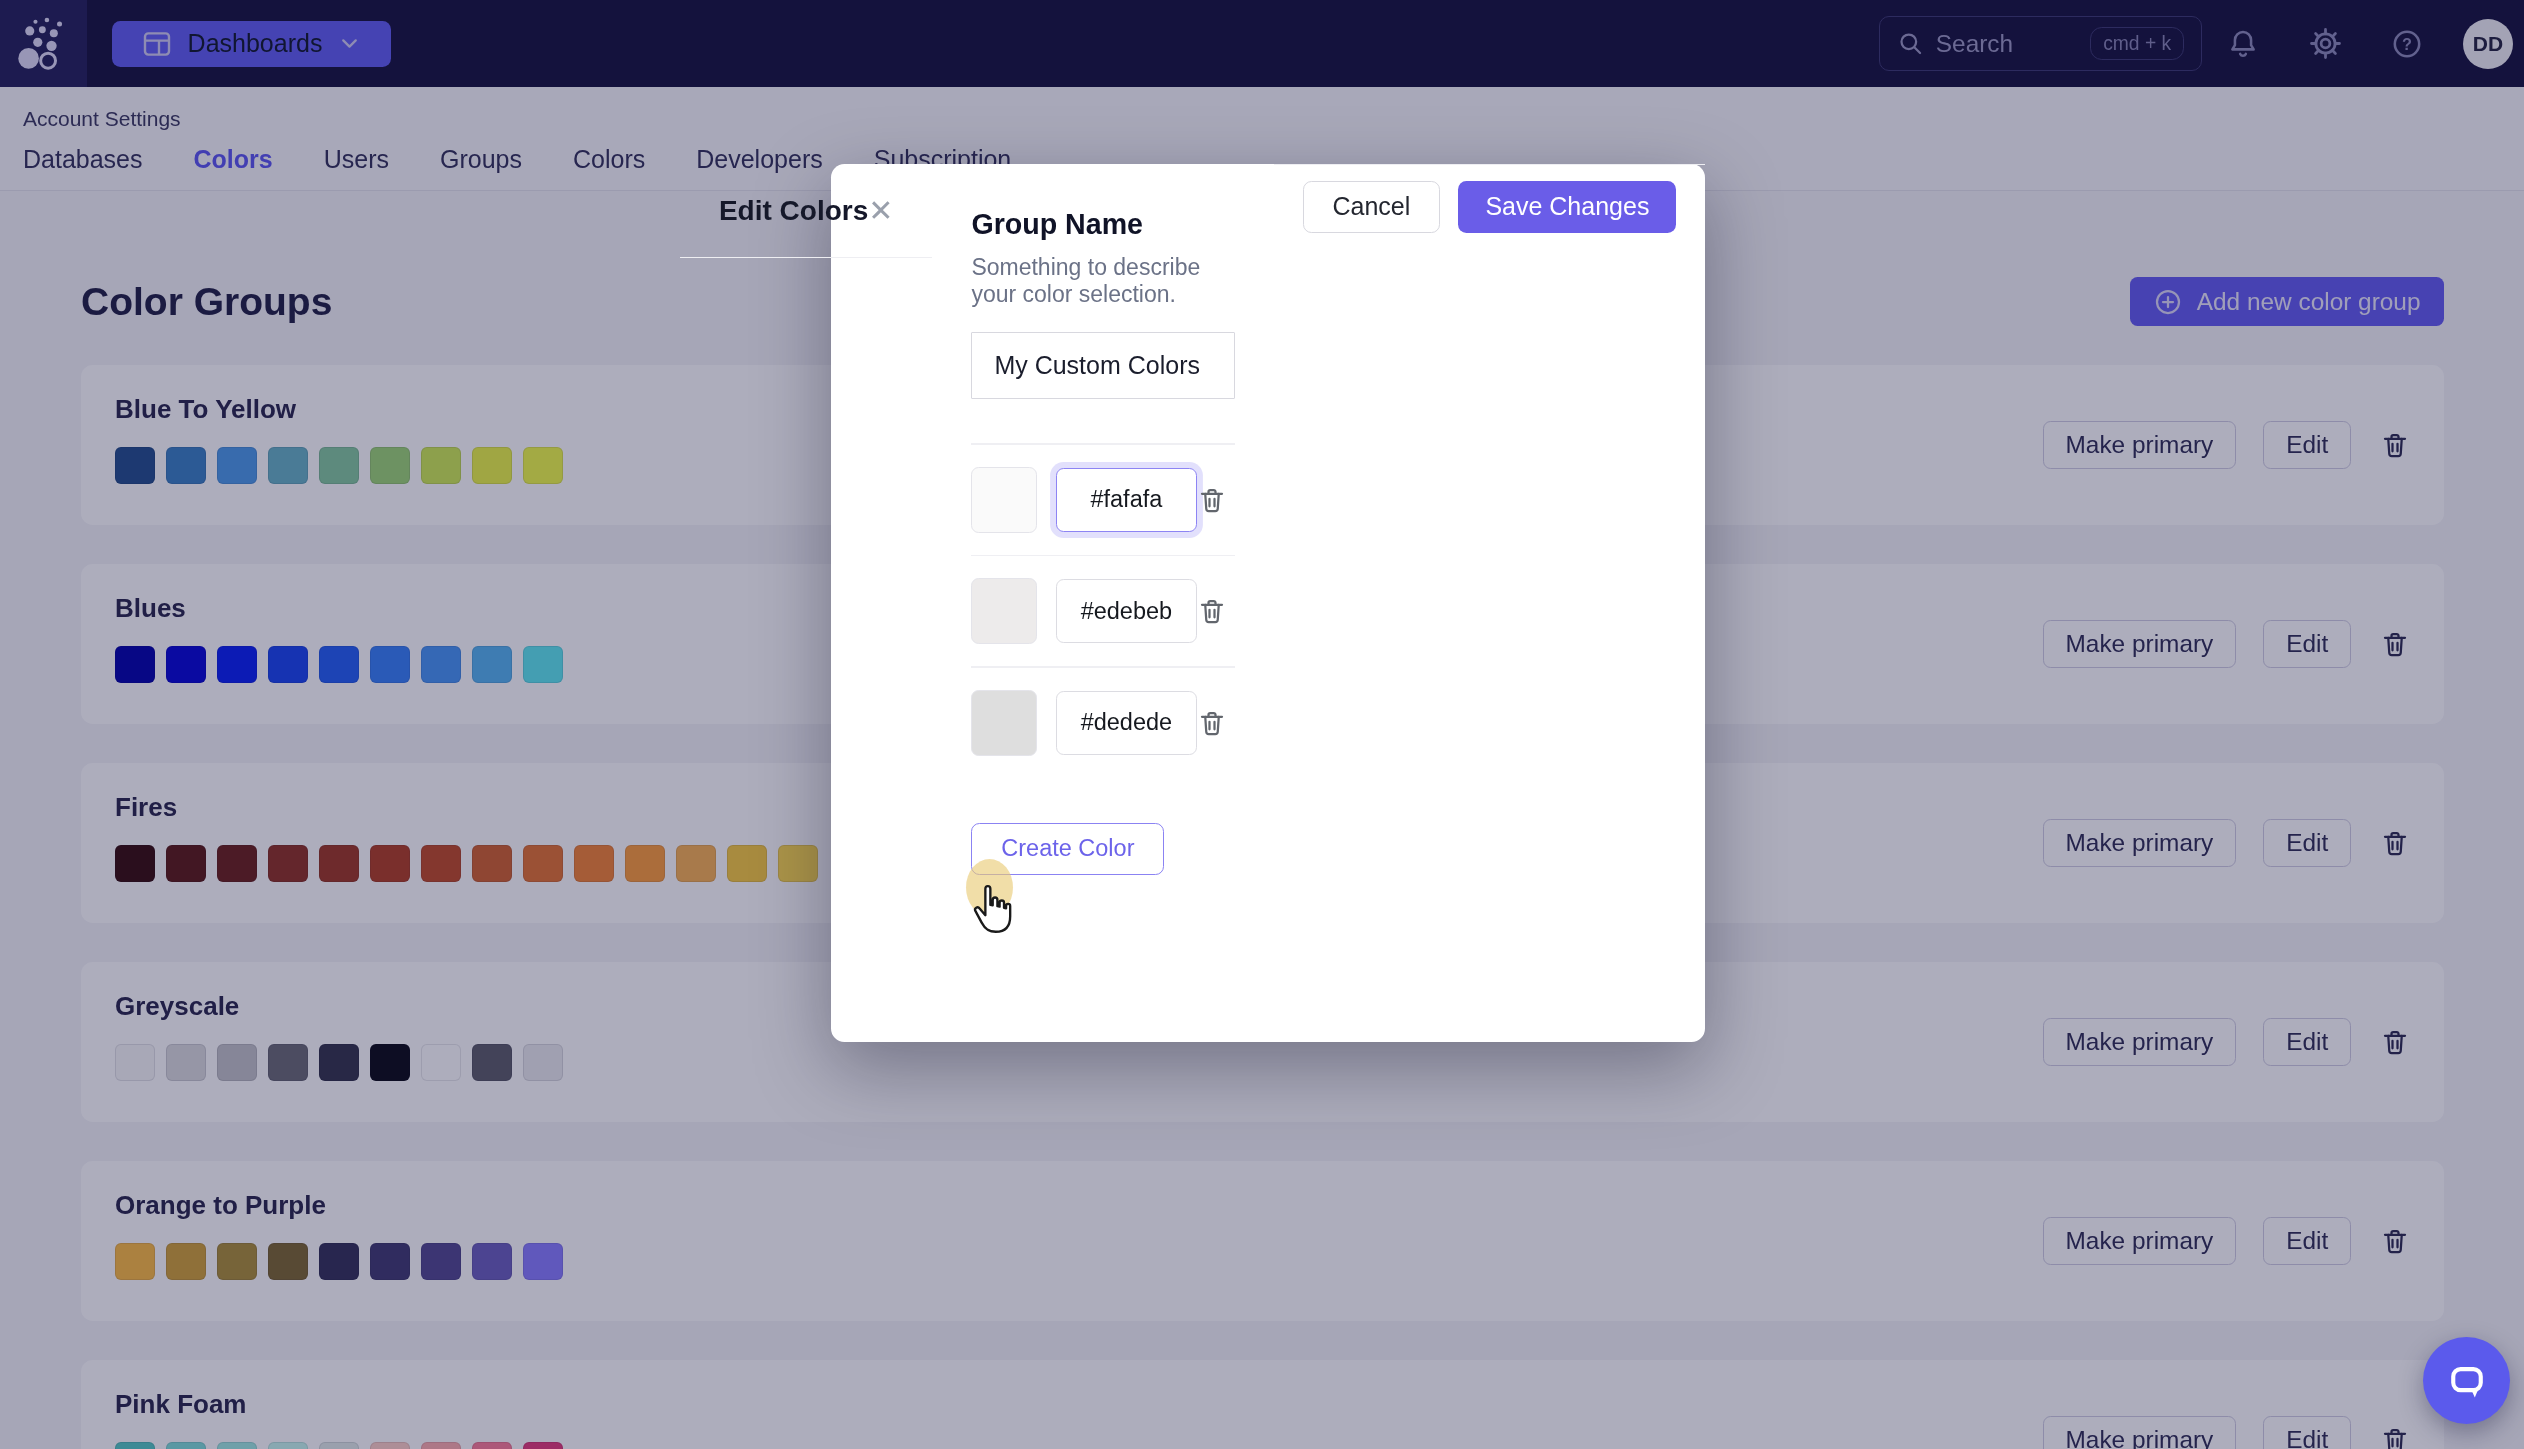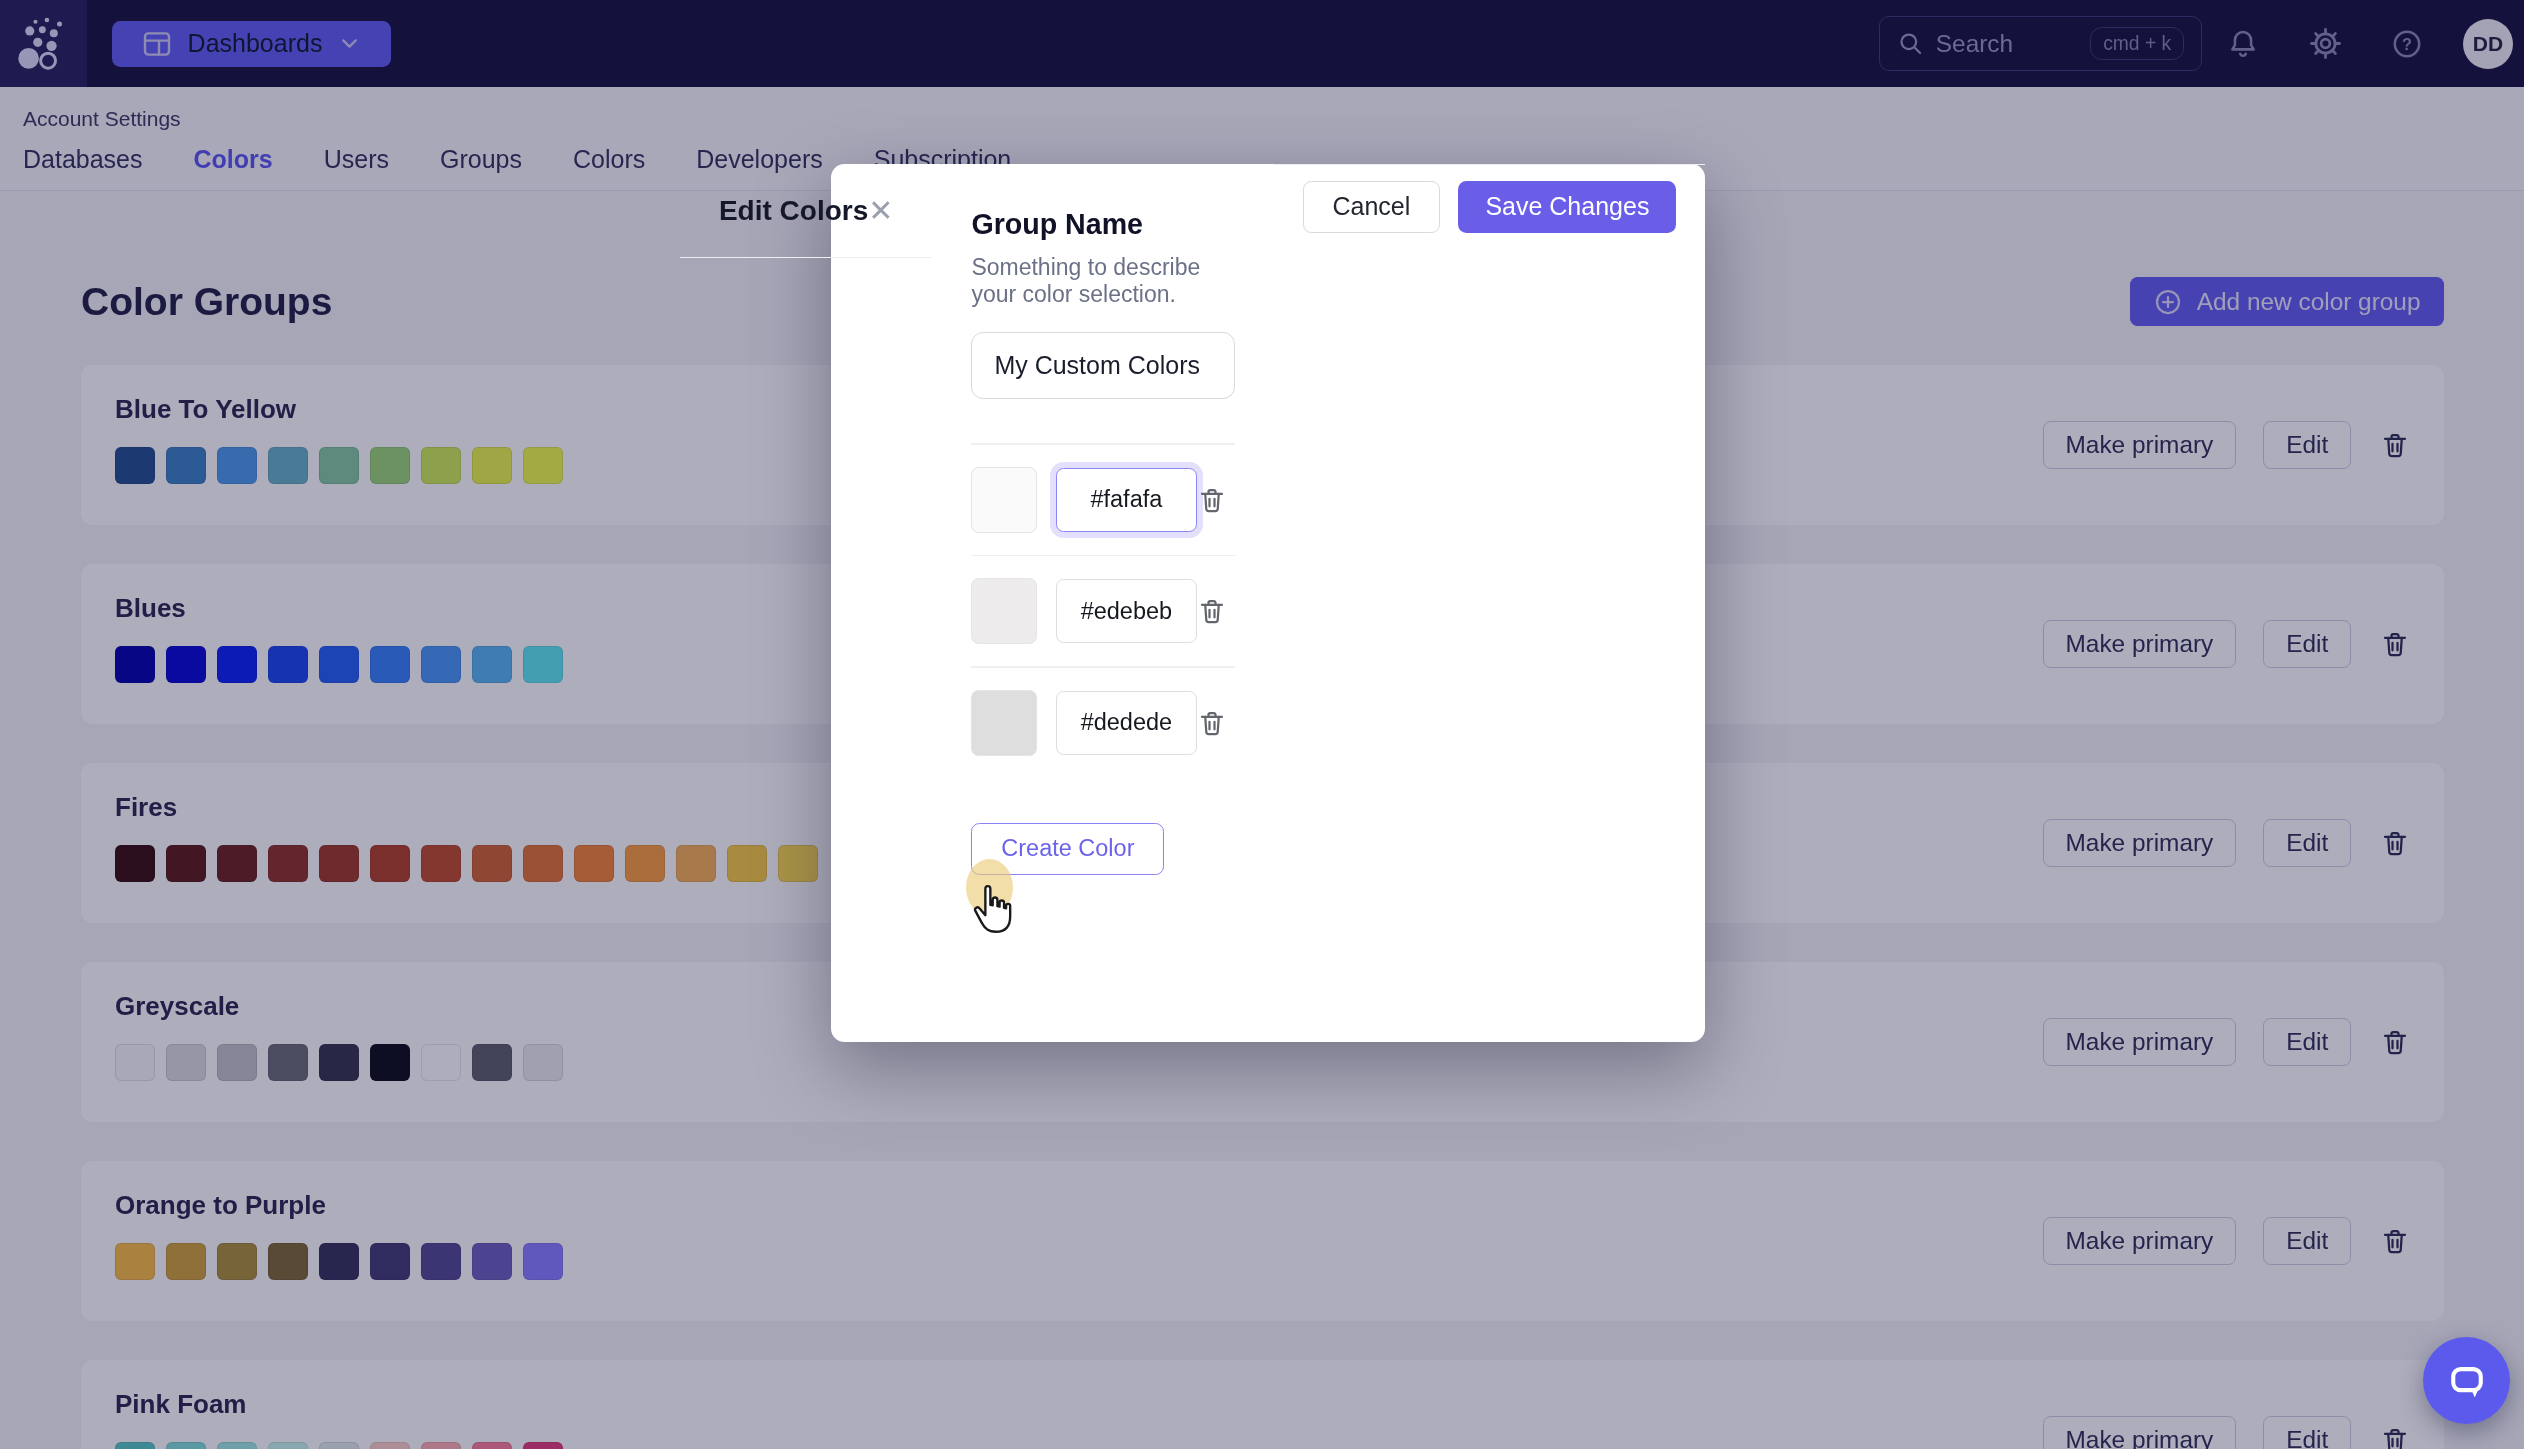--- a/index.html
+++ b/index.html
@@ -42,21 +42,21 @@
 
   
   .overlay{position:absolute;inset:0;background:rgba(21,19,62,0.35);z-index:40;}
   .modal{position:absolute;left:831px;top:164px;width:874px;height:878px;background:#fff;border-radius:13.4px;z-index:50;box-shadow:0 25px 76px rgba(10,10,35,0.35);display:flex;flex-direction:row;justify-content:flex-end;}
   .modal-head{height:94px;flex:0 0 auto;display:flex;align-items:center;justify-content:space-between;padding:0 39px;border-bottom:1.7px solid #eeeef2;}
   .modal-title{font-size:28px;font-weight:600;color:#15182a;}
   .close-btn{font-size:30px;color:#9aa0ac;line-height:1;}
   .modal-body{padding:0 39px;flex:1;}
   .gn-label{margin-top:44px;font-size:28.6px;font-weight:bold;color:#101327;}
   .gn-help{margin-top:13.4px;font-size:23px;color:#6b7287;}
-  .gn-input{display:block;margin-top:23.5px;width:100%;height:67px;border:1.7px solid #d8d8df;border-radius:12px;font-size:25px;color:#1a1d2c;padding:0 22px;outline:none;}
+  .gn-input{display:block;margin-top:23.5px;width:100%;height:67px;border:1.7px solid #d8d8df;border-radius:1px;font-size:25px;color:#1a1d2c;padding:0 22px;outline:none;}
   .sep{height:1.7px;background:#efeff3;margin-top:44px;}
   .sep2{height:1.7px;background:#efeff3;}
   .color-row{display:flex;align-items:center;padding:22px 0;}
   .crow-swatch{width:66px;height:66px;border-radius:7.6px;border:1.7px solid #e4e4ea;flex:0 0 auto;}
   .hex-input{margin-left:18.5px;width:141px;height:64px;border:1.7px solid #dcdce2;border-radius:7.6px;font-size:23.5px;color:#16191f;text-align:center;background:#fff;outline:none;}
   .hex-input.active{border-color:#8d84f4;box-shadow:0 0 0 5.9px rgba(141,132,244,0.25);}
   .crow-trash{margin-left:auto;margin-right:8.4px;color:#62666d;display:flex;align-items:center;}
   .create-btn{margin-top:45px;width:193px;height:52px;border:1.7px solid #8b83f3;border-radius:8.4px;background:#fff;color:#6c63ea;font-size:23.5px;}
   .modal-foot{flex:0 0 auto;border-top:1.7px solid #eeeef2;height:84px;display:flex;align-items:center;justify-content:flex-end;gap:18.5px;padding:0 28.6px;}
   .cancel-btn{height:52px;padding:0 28.6px;border:1.7px solid #d8d8df;border-radius:8.4px;background:#fff;font-size:25px;color:#23262f;}

